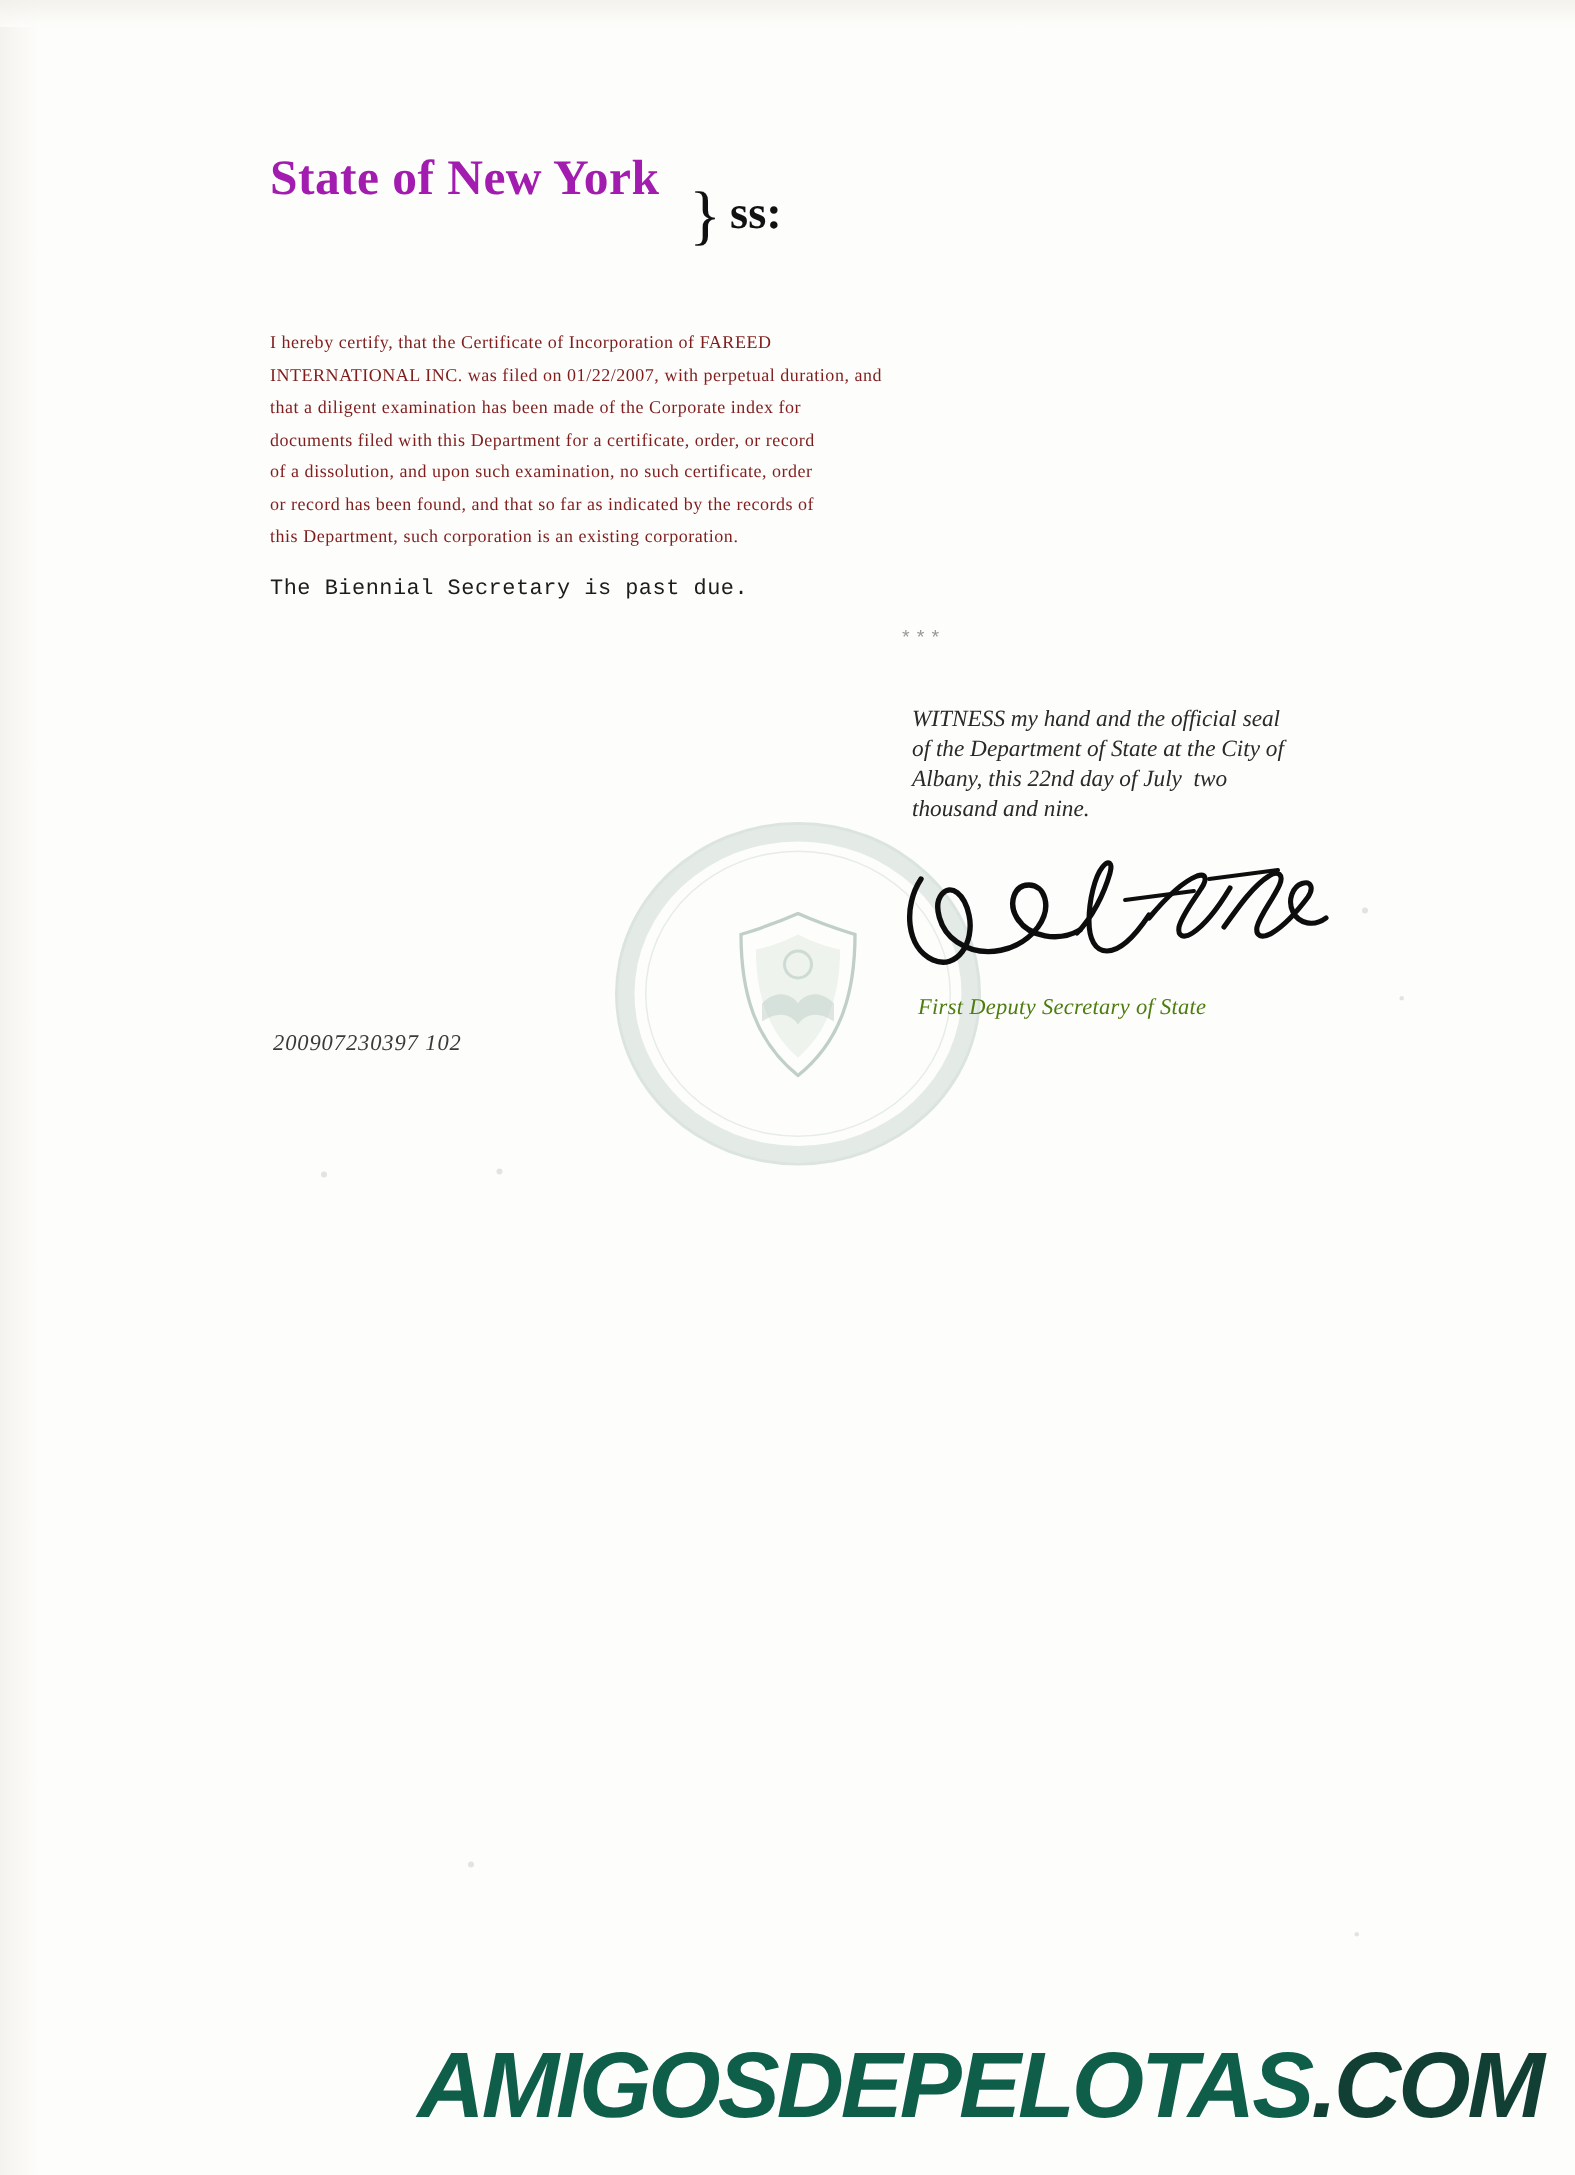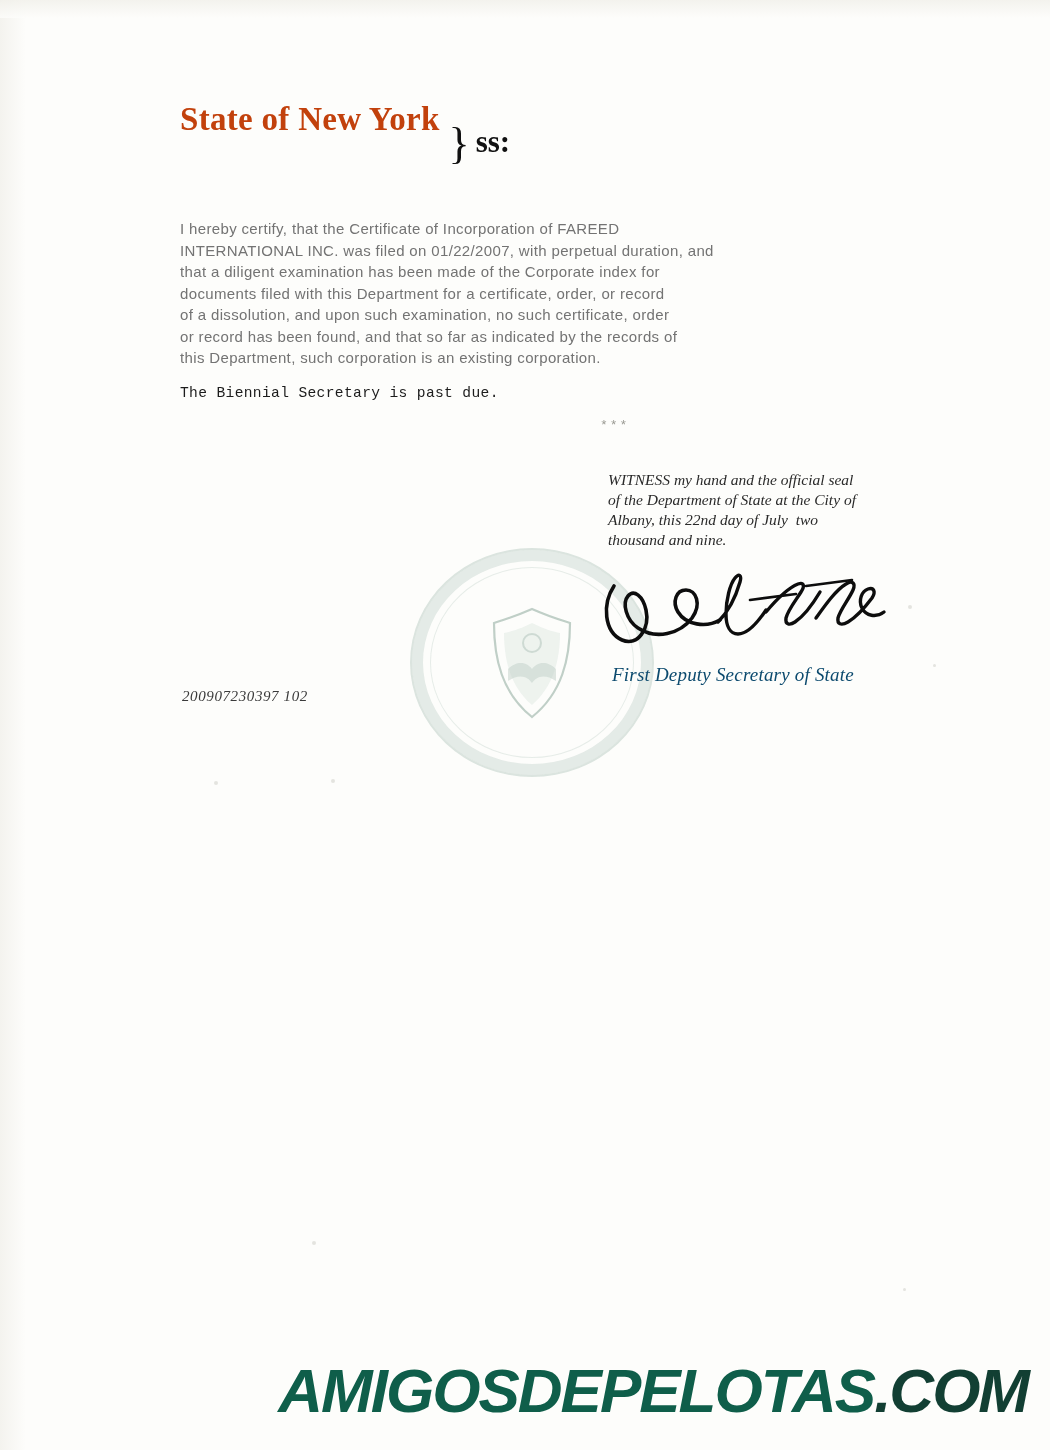--- a/index.html
+++ b/index.html
@@ -51,24 +51,24 @@
     top: 96px;
     display: flex;
     align-items: flex-start;
   }
   .header-lines {
     font-family: "Liberation Serif", serif;
     font-weight: bold;
     font-size: 33px;
     line-height: 1.45;
     letter-spacing: 0.3px;
-    color: #c2410c;
+    color: #a21caf;
   }
   .header-ss {
-    margin-left: 9px;
+    margin-left: 20px;
     margin-top: 26px;
     font-family: "Liberation Serif", serif;
     font-weight: bold;
     font-size: 31px;
     color: #111;
     white-space: nowrap;
   }
   .brace {
     font-size: 44px;
     font-weight: normal;
@@ -76,25 +76,25 @@
     vertical-align: -6px;
     margin-right: 6px;
   }
 
   
   .body-text {
     position: absolute;
     left: 180px;
     top: 218px;
     width: 800px;
-    font-family: Liberation Sans, sans-serif;
-    font-size: 15px;
+    font-family: Liberation Serif, serif;
+    font-size: 12px;
     line-height: 21.5px;
     letter-spacing: 0.35px;
-    color: #737373;
+    color: #7f1d1d;
     white-space: pre-wrap;
   }
   .biennial {
     position: absolute;
     left: 180px;
     top: 385px;
     font-family: "Liberation Mono", "DejaVu Sans Mono", monospace;
     font-size: 14.6px;
     letter-spacing: 0.35px;
     color: #1c1c1c;
@@ -161,22 +161,22 @@
     top: 556px;
     width: 290px;
     height: 110px;
   }
   .sig-title {
     position: absolute;
     left: 612px;
     top: 664px;
     font-family: "Liberation Serif", serif;
     font-style: italic;
-    font-size: 19px;
-    color: #0c4a6e;
+    font-size: 15px;
+    color: #4d7c0f;
     letter-spacing: .2px;
   }
 
   
   .docnum {
     position: absolute;
     left: 182px;
     top: 688px;
     font-family: Liberation Serif, serif;
     font-style: italic;

